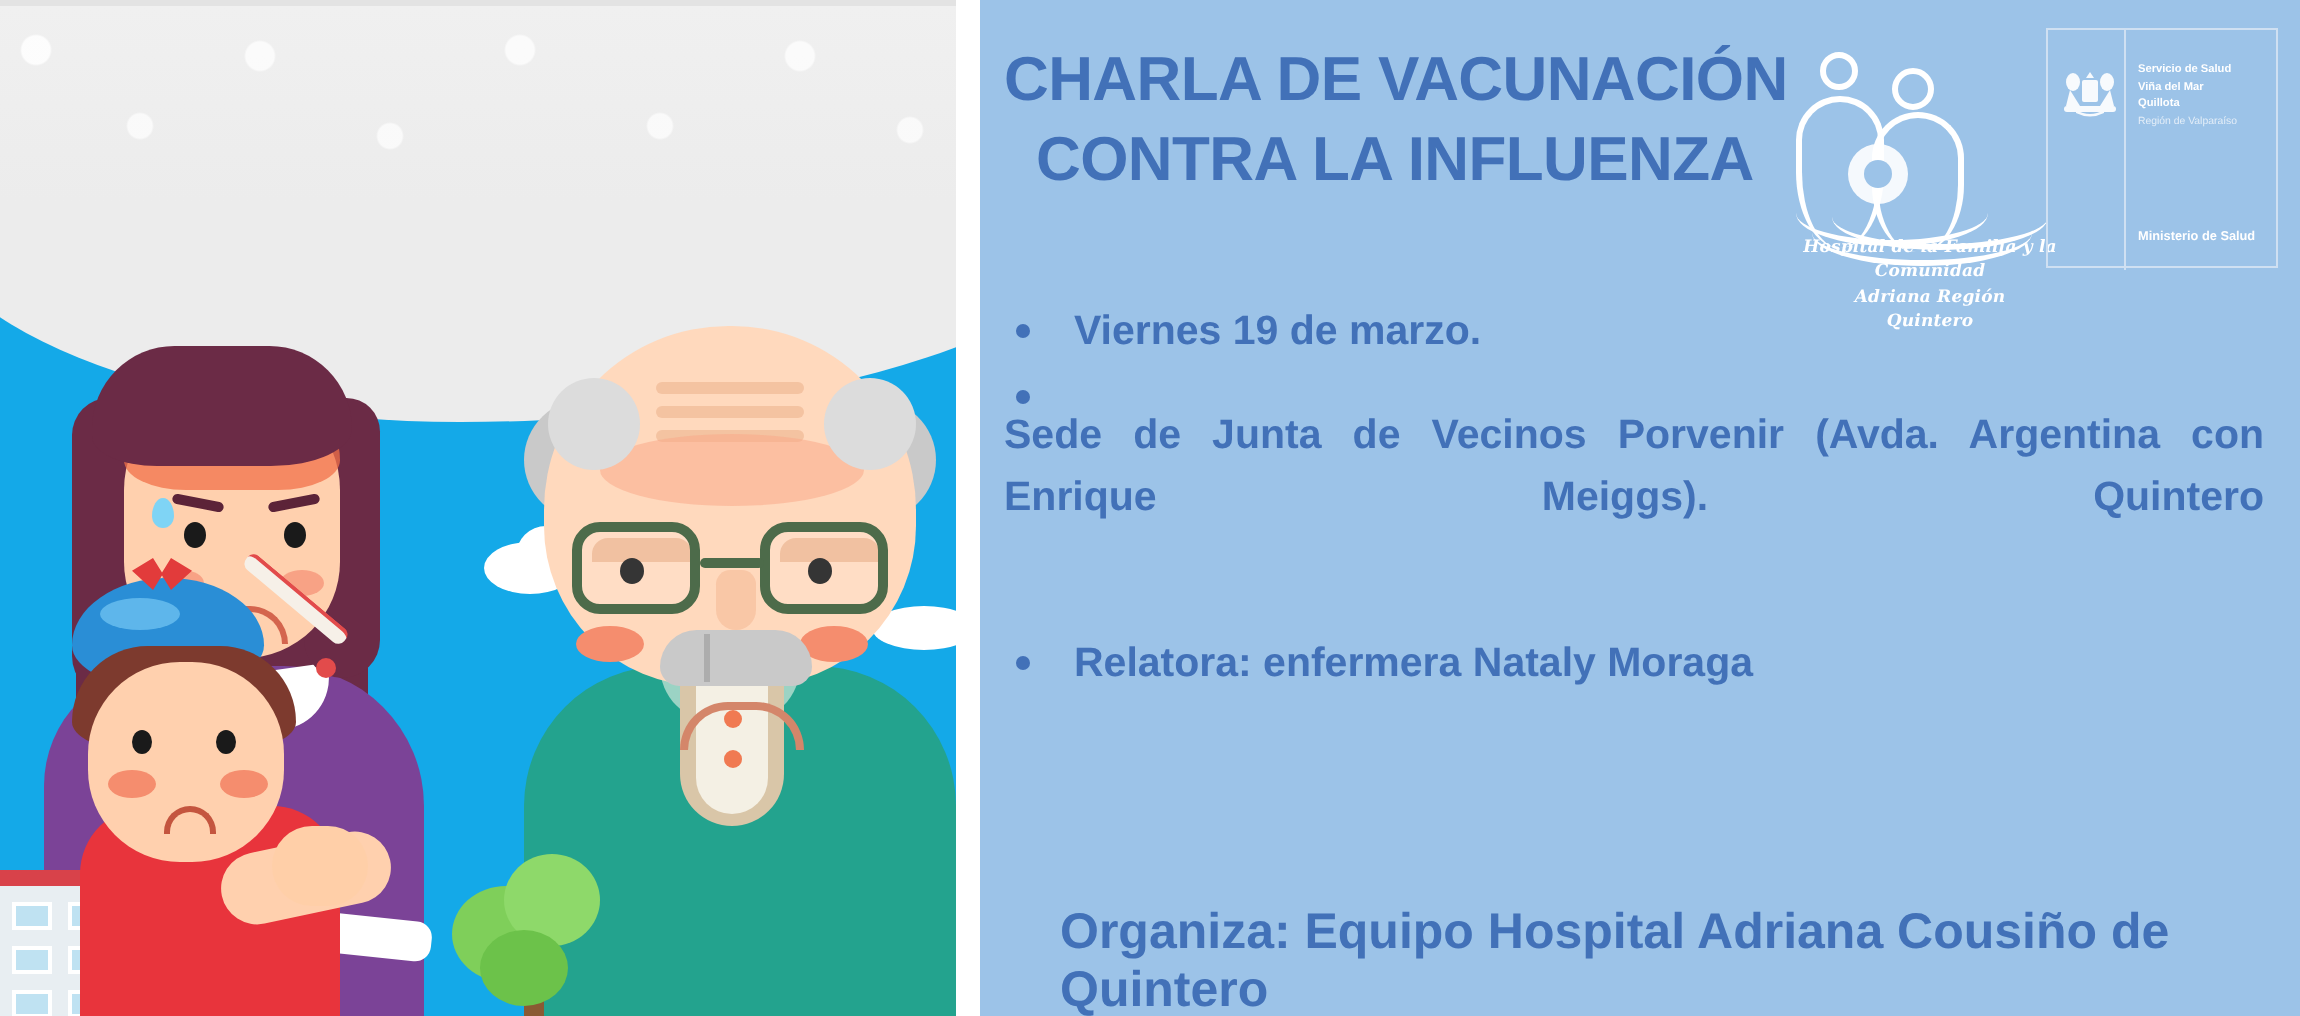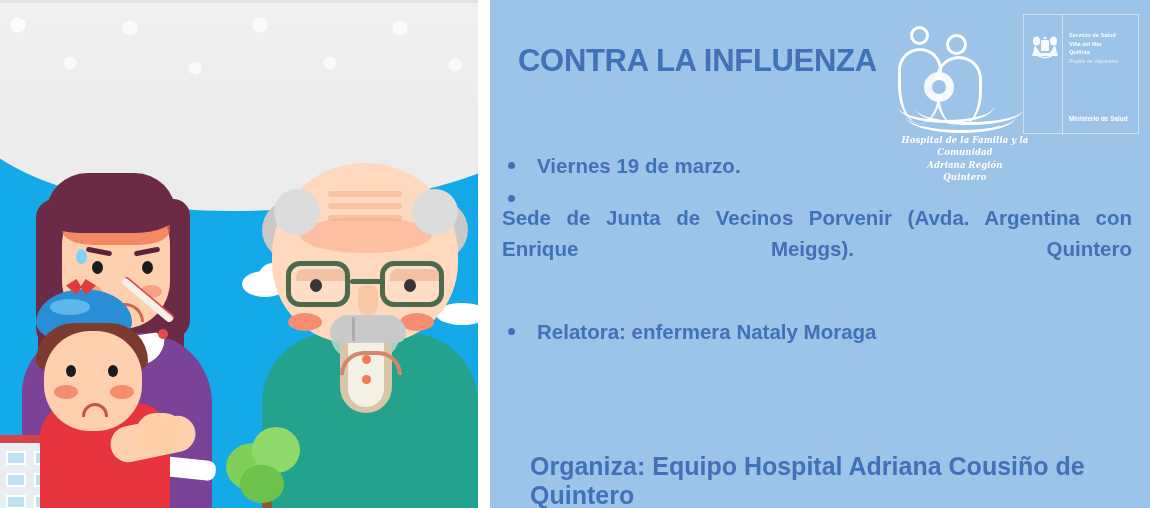--- a/index.html
+++ b/index.html
@@ -152,36 +152,36 @@
   #panel{
     position:absolute;left:490px;top:0;width:660px;height:508px;
     background:#9cc3e8;
   }
 
   .headline{
     position:absolute;left:12px;top:20px;width:420px;
     color:#4271b8;font-weight:bold;font-size:31px;line-height:1.30;
     letter-spacing:-.3px;
   }
-  .headline .l2{display:block;padding-left:16px;margin-top:21px;}
+  .headline .l2{display:block;padding-left:16px;}
 
   
   #hosp-logo{position:absolute;left:404px;top:6px;width:140px;height:130px;}
   .head-a{position:absolute;left:16px;top:20px;width:19px;height:19px;border:3px solid #fff;border-radius:50%;box-sizing:border-box;}
   .head-b{position:absolute;left:52px;top:28px;width:21px;height:21px;border:3px solid #fff;border-radius:50%;box-sizing:border-box;}
   .body-a{position:absolute;left:4px;top:42px;width:44px;height:76px;border:3px solid #fff;border-radius:22px 22px 50% 50%;box-sizing:border-box;border-bottom:none;}
   .body-b{position:absolute;left:42px;top:50px;width:46px;height:70px;border:3px solid #fff;border-radius:24px 24px 50% 50%;box-sizing:border-box;border-bottom:none;}
   .petal{position:absolute;left:30px;top:66px;width:30px;height:30px;background:#ffffff;border-radius:50%;opacity:.9;}
   .petal-c{position:absolute;left:38px;top:74px;width:14px;height:14px;background:#9cc3e8;border-radius:50%;}
   .swoosh{position:absolute;border-bottom:3px solid #fff;border-radius:50%;height:30px;}
   .sw1{left:12px;top:94px;width:110px;}
   .sw2{left:22px;top:86px;width:108px;}
   .sw3{left:4px;top:84px;width:96px;}
   .hosp-text{
-    position:absolute;left:-4px;top:128px;width:150px;text-align:center;
+    position:absolute;left:-4px;top:112px;width:150px;text-align:center;
     color:#ffffff;font-family:"DejaVu Serif",serif;font-style:italic;font-weight:bold;
     font-size:8.5px;line-height:1.45;letter-spacing:.1px;
   }
 
   
   #minsal{
     position:absolute;left:533px;top:14px;width:116px;height:120px;
     border:1px solid #cfe0f2;box-sizing:border-box;
   }
   .minsal-sep{position:absolute;left:38px;top:0;width:1px;height:120px;background:#cfe0f2;}
@@ -319,20 +319,21 @@
     <div class="b-cheek bc1"></div>
     <div class="b-cheek bc2"></div>
     <div class="b-mouth"></div>
     <div class="b-arm"></div>
     <div class="hand"></div>
   </div>
 
   <div id="panel">
 
     <div class="headline">
+      <span>CHARLA DE VACUNACIÓN</span>
       <span class="l2">CONTRA LA INFLUENZA</span>
     </div>
 
     <div id="hosp-logo">
       <div class="head-a"></div>
       <div class="head-b"></div>
       <div class="body-a"></div>
       <div class="body-b"></div>
       <div class="swoosh sw1"></div>
       <div class="swoosh sw2"></div>

